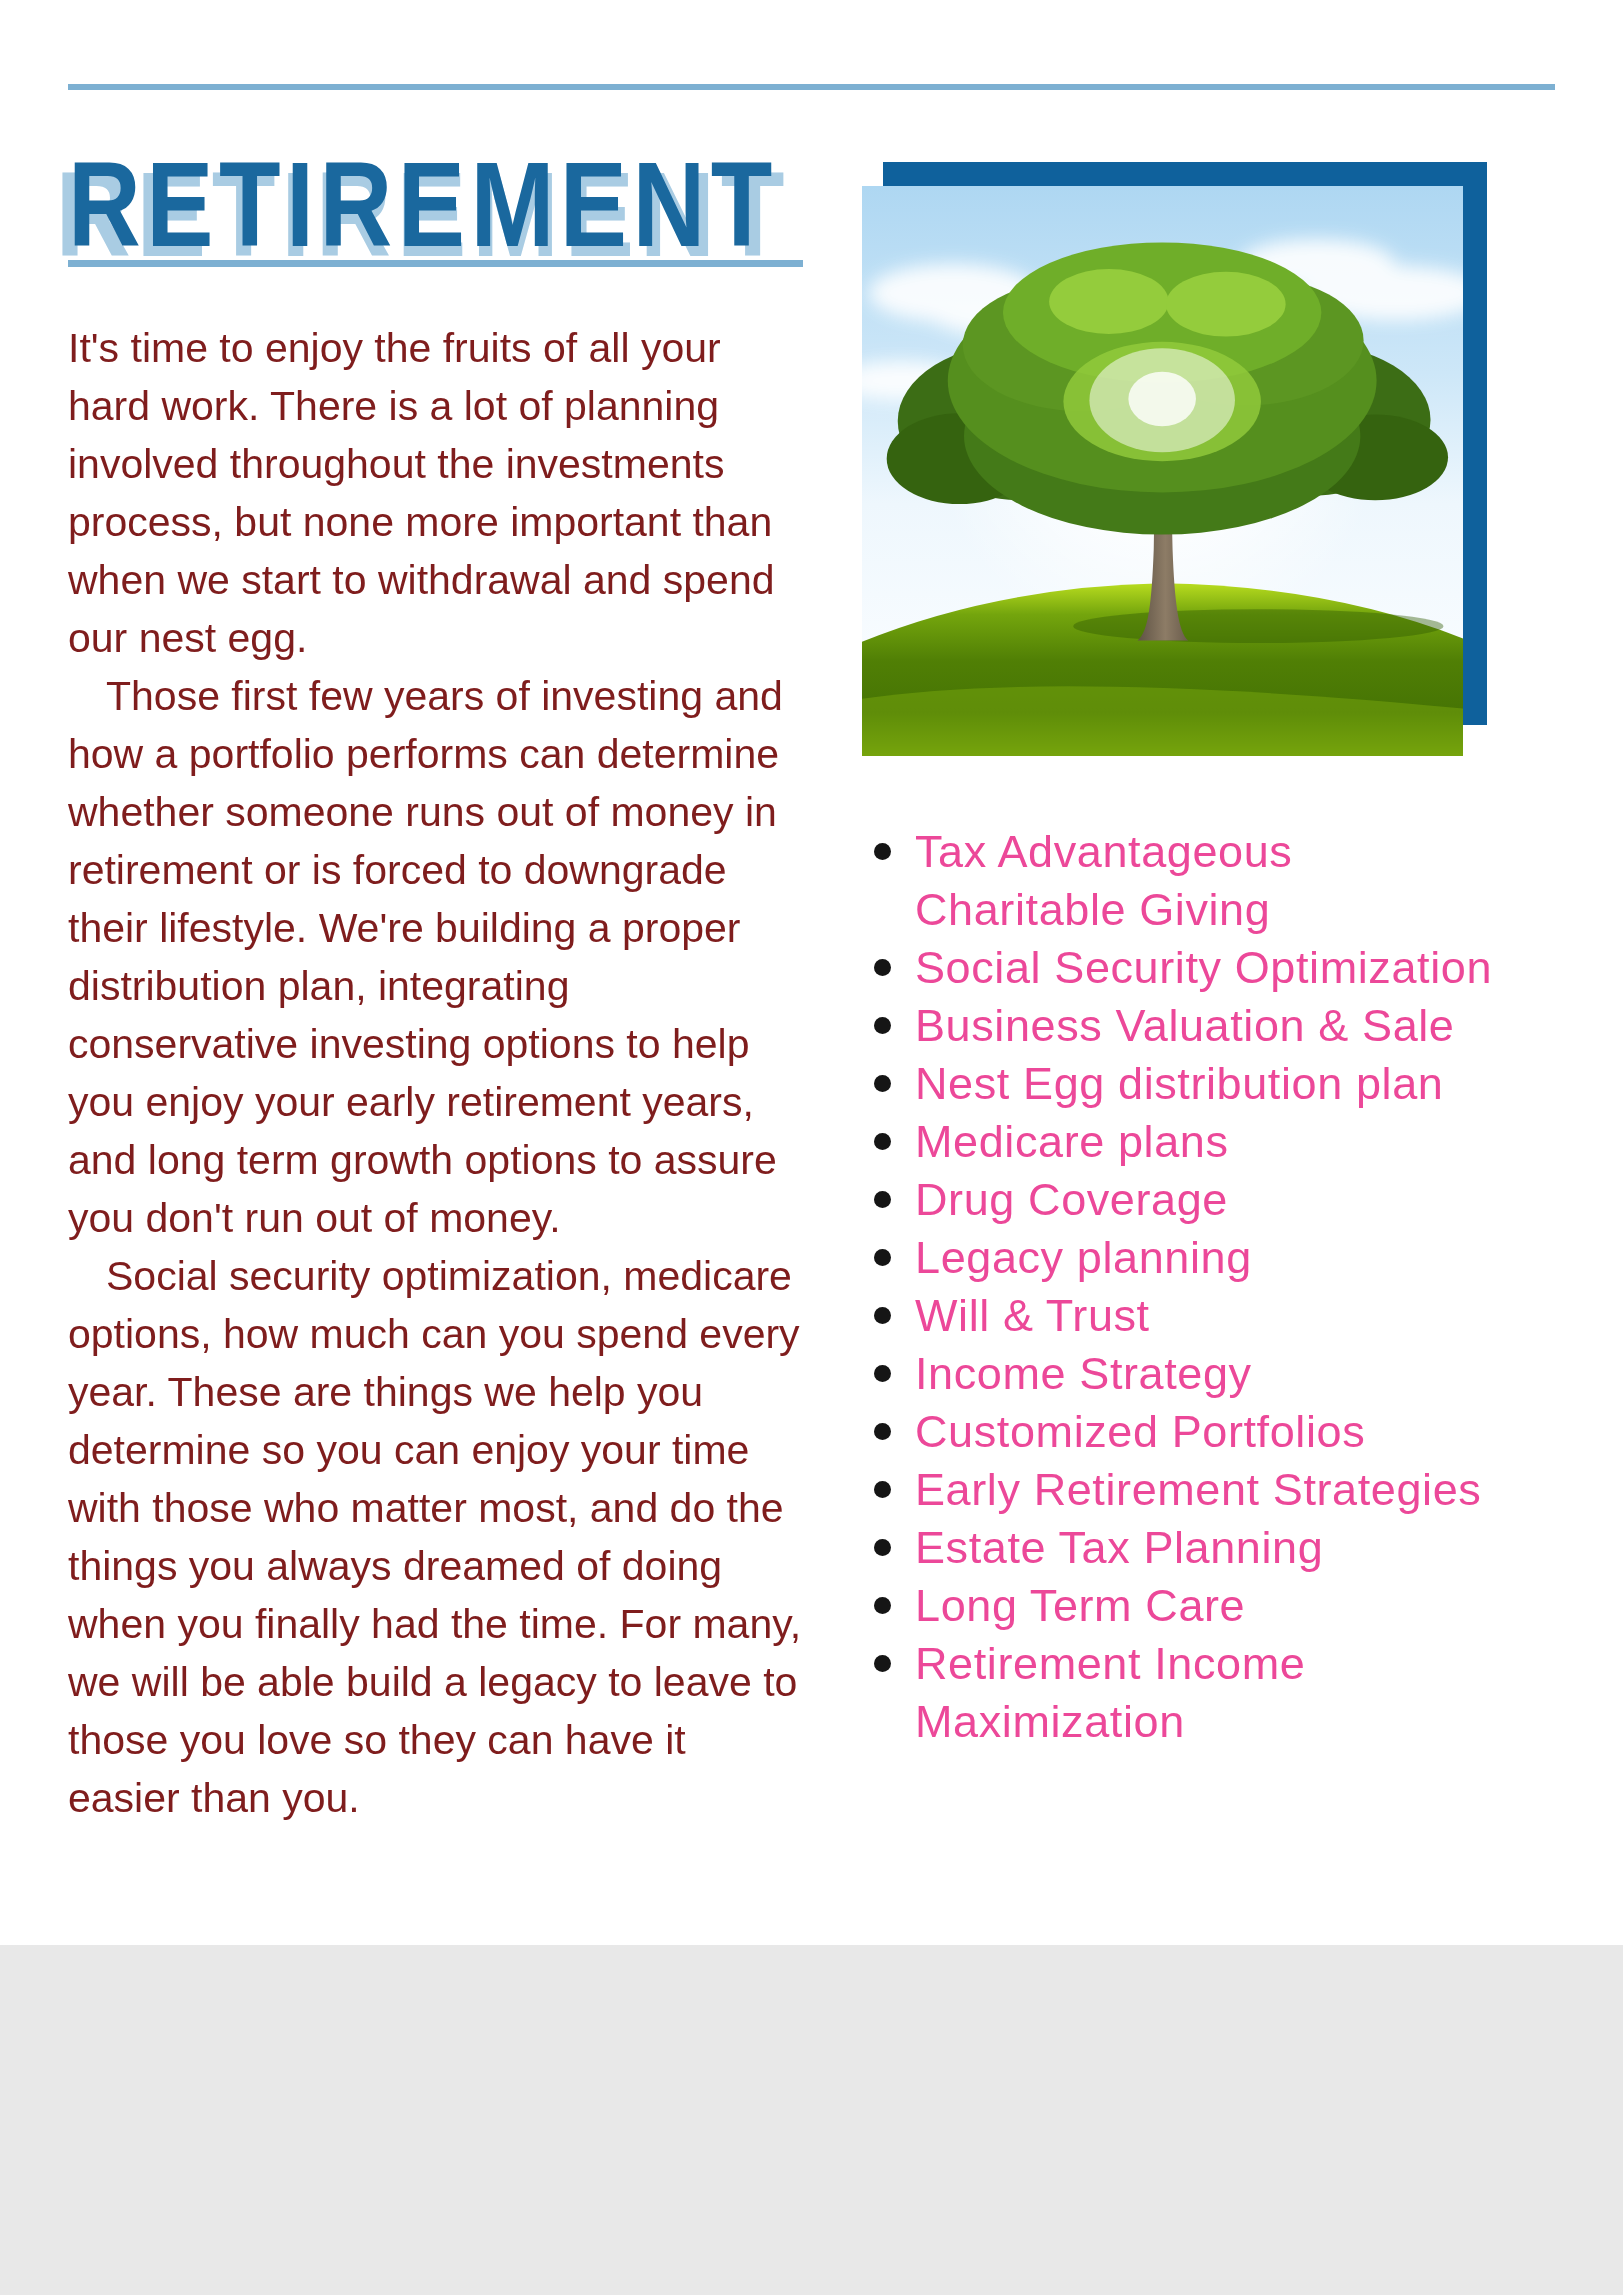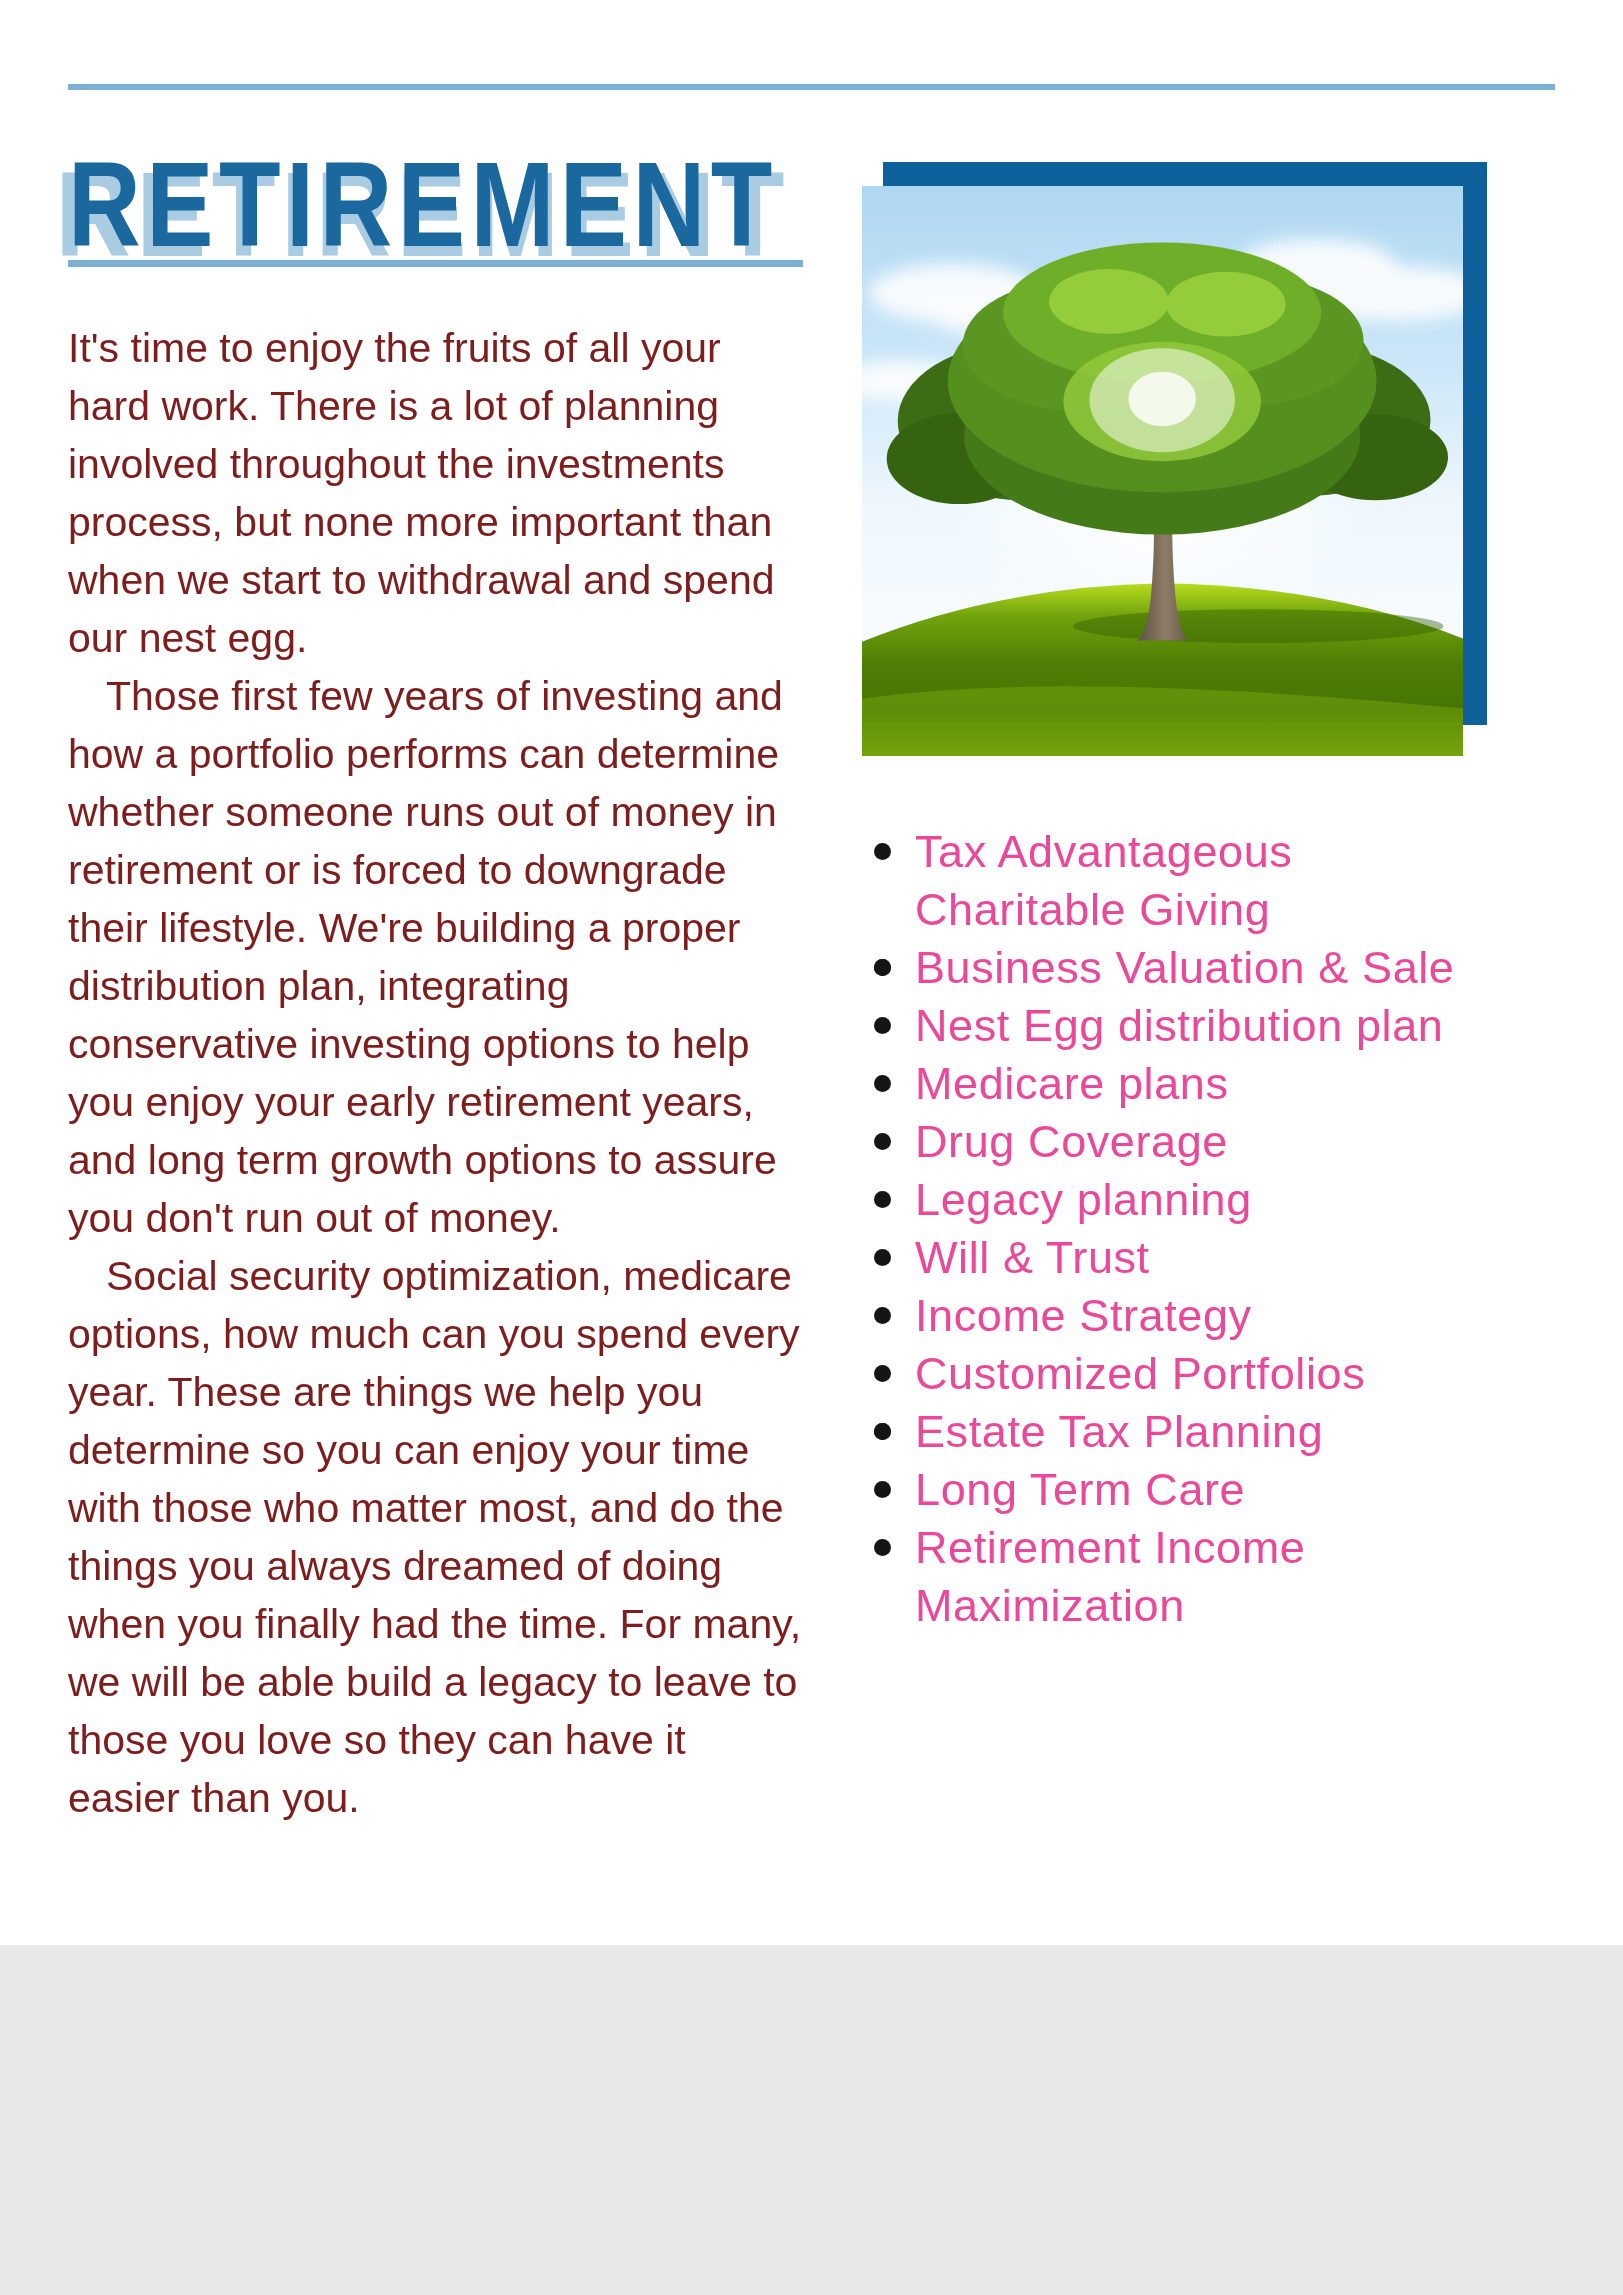--- a/index.html
+++ b/index.html
@@ -149,30 +149,30 @@
           <ellipse cx="462" cy="330" rx="112" ry="80" fill="#ffffff" opacity="0.5"></ellipse>
           <ellipse cx="462" cy="328" rx="52" ry="42" fill="#ffffff" opacity="0.8"></ellipse>
         </g>
       </svg>
     </div>
   </figure>
 
   <ul class="services">
     <li><span class="dot"></span><span class="li-text">Tax Advantageous
 Charitable Giving</span></li>
-    <li><span class="dot"></span></li>
+    <li><span class="dot"></span><span class="li-text">Social Security Optimization</span></li>
     <li><span class="dot"></span><span class="li-text">Business Valuation &amp; Sale</span></li>
     <li><span class="dot"></span><span class="li-text">Nest Egg distribution plan</span></li>
     <li><span class="dot"></span><span class="li-text">Medicare plans</span></li>
     <li><span class="dot"></span><span class="li-text">Drug Coverage</span></li>
     <li><span class="dot"></span><span class="li-text">Legacy planning</span></li>
     <li><span class="dot"></span><span class="li-text">Will &amp; Trust</span></li>
     <li><span class="dot"></span><span class="li-text">Income Strategy</span></li>
     <li><span class="dot"></span><span class="li-text">Customized Portfolios</span></li>
-    <li><span class="dot"></span></li>
+    <li><span class="dot"></span><span class="li-text">Early Retirement Strategies</span></li>
     <li><span class="dot"></span><span class="li-text">Estate Tax Planning</span></li>
     <li><span class="dot"></span><span class="li-text">Long Term Care</span></li>
     <li><span class="dot"></span><span class="li-text">Retirement Income
 Maximization</span></li>
   </ul>
 
   <div class="rule bottom-rule"></div>
 
 </div>
 

